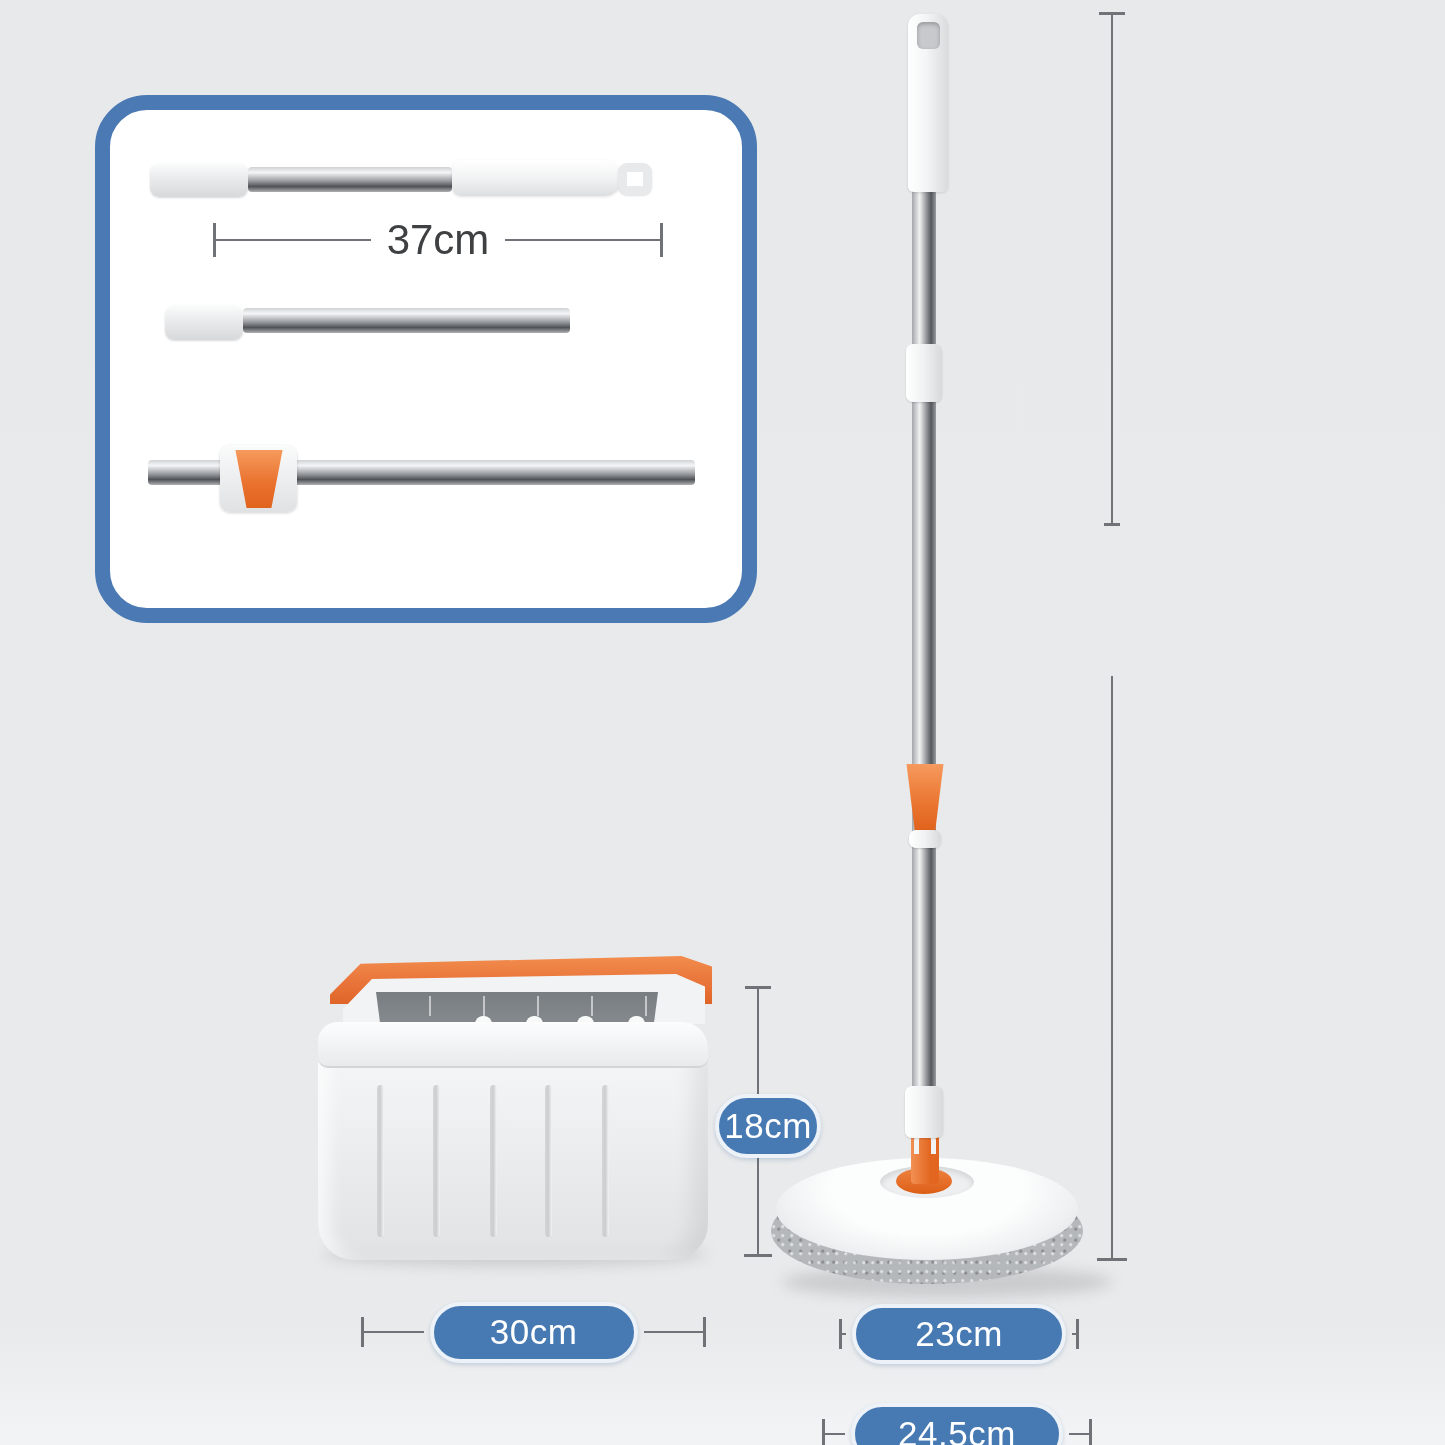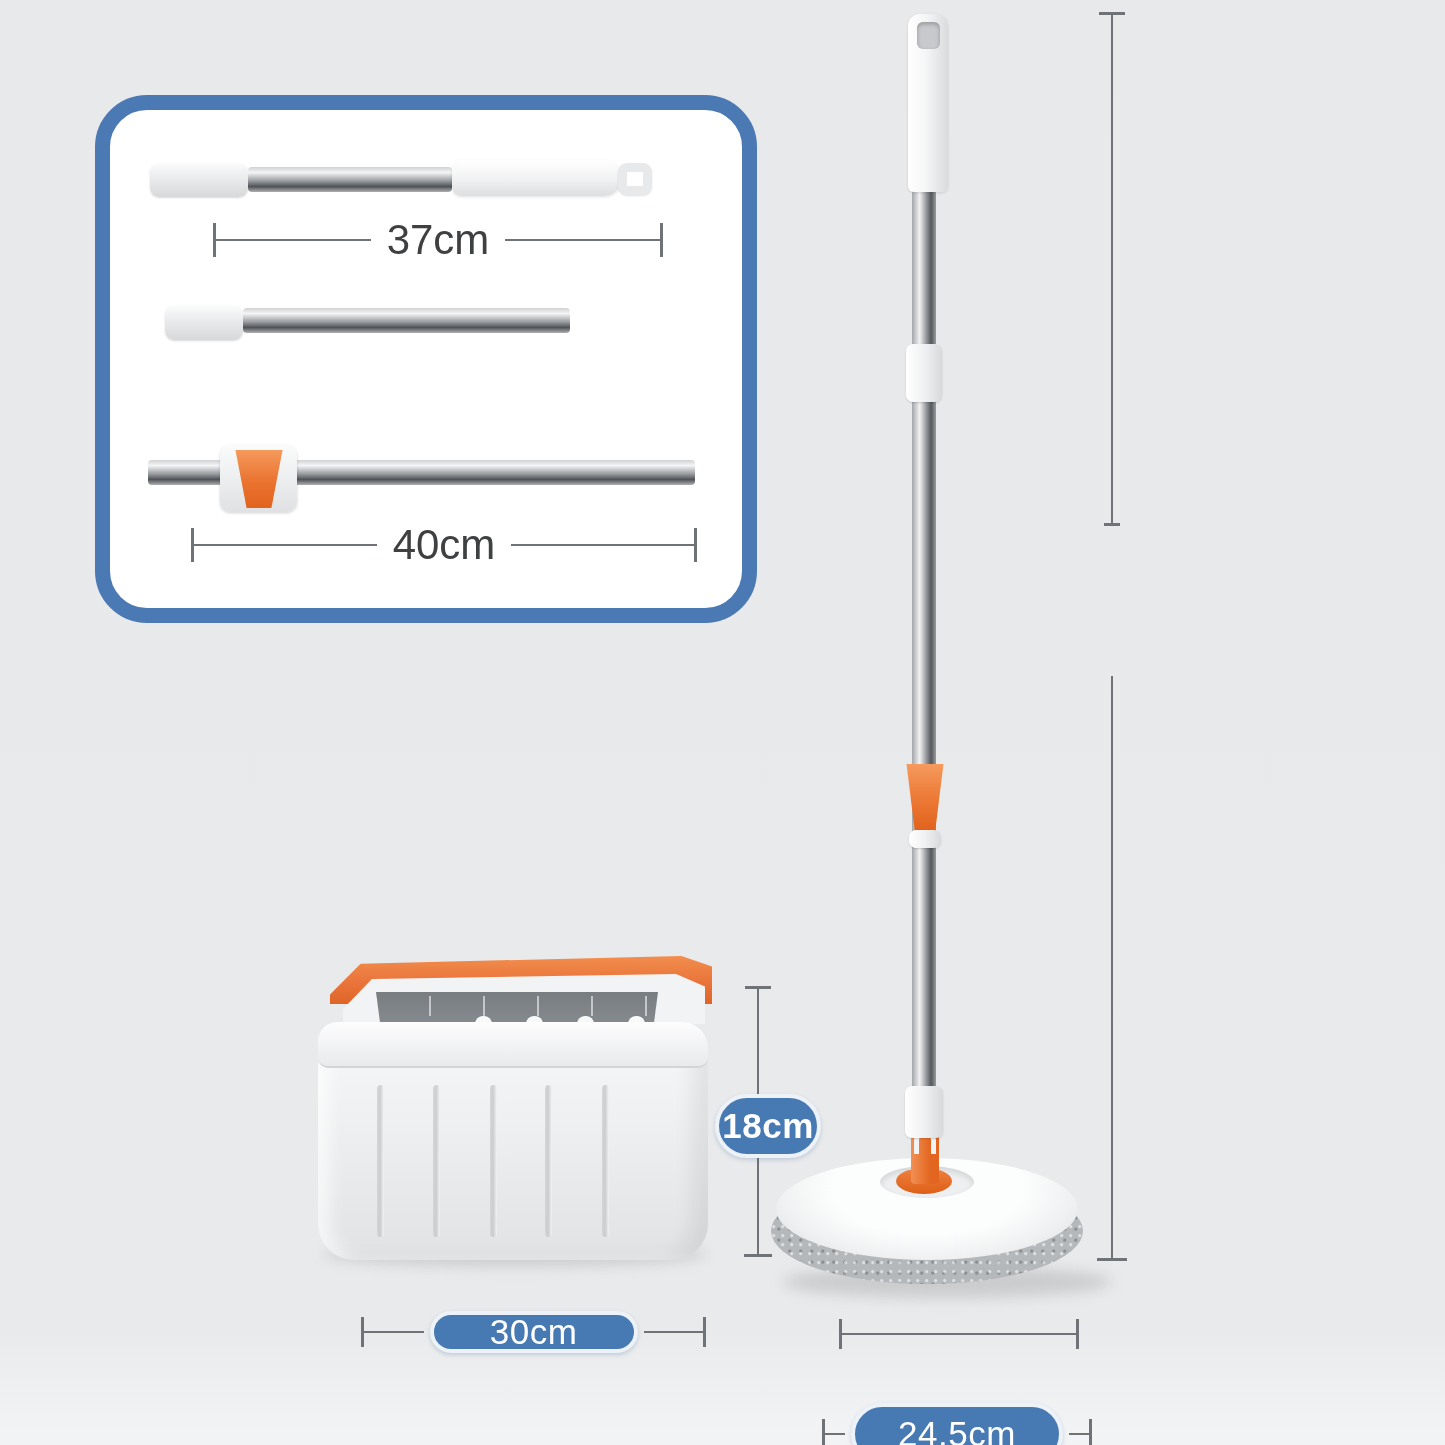--- a/index.html
+++ b/index.html
@@ -142,27 +142,20 @@
       <div class="line"></div>
       <div class="tick"></div>
     </div>
 
     <div class="abs cap" style="left:55px;  top:195px; width:78px;  height:35px;"></div>
     <div class="abs tube" style="left:133px; top:198px; width:327px; height:25px;"></div>
 
     <div class="abs tube" style="left:38px; top:350px; width:547px; height:25px;"></div>
     <div class="abs clamp-housing" style="left:110px; top:335px; width:77px; height:67px;"></div>
     <div class="abs clamp-wedge" style="left:118px; top:340px; width:62px; height:58px;"></div>
-    <div class="dimrow" style="left:40px; top:411px; width:547px; height:48px;">
-      <div class="tick"></div>
-      <div class="line"></div>
-      <div class="lbl">40cm</div>
-      <div class="line"></div>
-      <div class="tick"></div>
-    </div>
   </div>
 
   <div class="abs soft-shadow" style="left:782px; top:1266px; width:330px; height:32px;"></div>
   <div class="abs head-fuzz" style="left:771px; top:1178px; width:312px; height:106px;"></div>
   <div class="abs head-dome" style="left:776px; top:1158px; width:302px; height:102px;"></div>
   <div class="abs head-hub" style="left:880px; top:1166px; width:94px;  height:32px;"></div>
   <div class="abs flange" style="left:896px; top:1168px; width:56px;  height:26px;"></div>
   <div class="abs orange-stem" style="left:911px; top:1132px; width:28px; height:52px;"></div>
   <div class="abs stem-loop" style="left:914px; top:1130px; width:22px;  height:24px;"></div>
 
@@ -200,37 +193,40 @@
     <div class="abs groove" style="left:62px;  top:145px; width:7px; height:152px;"></div>
     <div class="abs groove" style="left:118px; top:145px; width:7px; height:152px;"></div>
     <div class="abs groove" style="left:175px; top:145px; width:7px; height:152px;"></div>
     <div class="abs groove" style="left:230px; top:145px; width:7px; height:152px;"></div>
     <div class="abs groove" style="left:287px; top:145px; width:7px; height:152px;"></div>
   </div>
 
   <div class="abs vcap" style="left:745px; top:986px;  width:26px;"></div>
   <div class="abs vline" style="left:757px; top:988px;  height:268px;"></div>
   <div class="abs vcap" style="left:744px; top:1254px; width:28px;"></div>
-  <div class="abs pill" style="left:715px; top:1094px; width:106px; height:64px;font-weight:bold;">
+  <div class="abs pill" style="left:715px; top:1094px; width:106px; height:64px;">
     <span>18cm</span>
   </div>
 
   <div class="dimrow" style="left:320px; top:1302px; width:386px; height:60px;">
     <div class="tick" style="height:30px;"></div>
     <div class="line"></div>
-    <div class="pill" style="width:208px; height:42px;">
+    <div class="pill" style="width:208px; height:61px;">
       <span>30cm</span>
     </div>
     <div class="line"></div>
     <div class="tick" style="height:30px;"></div>
   </div>
 
   <div class="dimrow" style="left:798px; top:1304px; width:281px; height:60px;">
     <div class="tick" style="height:30px;"></div>
     <div class="line"></div>
+    <div class="pill" style="width:214px; height:60px;">
+      <span>23cm</span>
+    </div>
     <div class="line"></div>
     <div class="tick" style="height:30px;"></div>
   </div>
 
   <div class="dimrow" style="left:781px; top:1366px; width:311px; height:62px;margin-top:37px;">
     <div class="tick" style="height:30px;"></div>
     <div class="line"></div>
     <div class="pill" style="width:212px; height:62px;">
       <span>24.5cm</span>
     </div>

